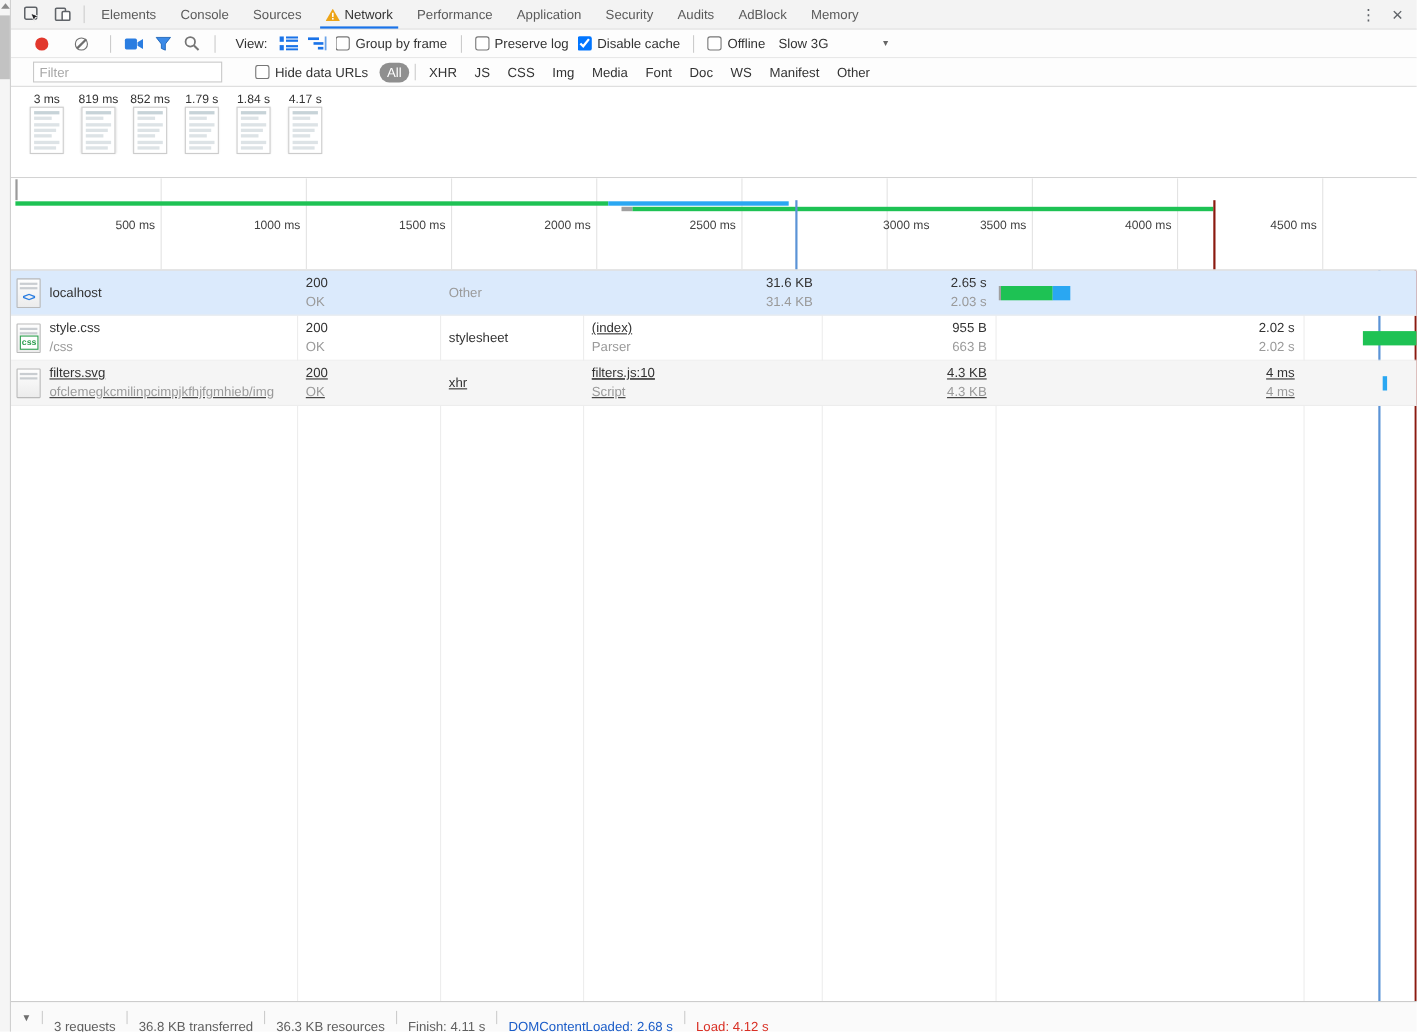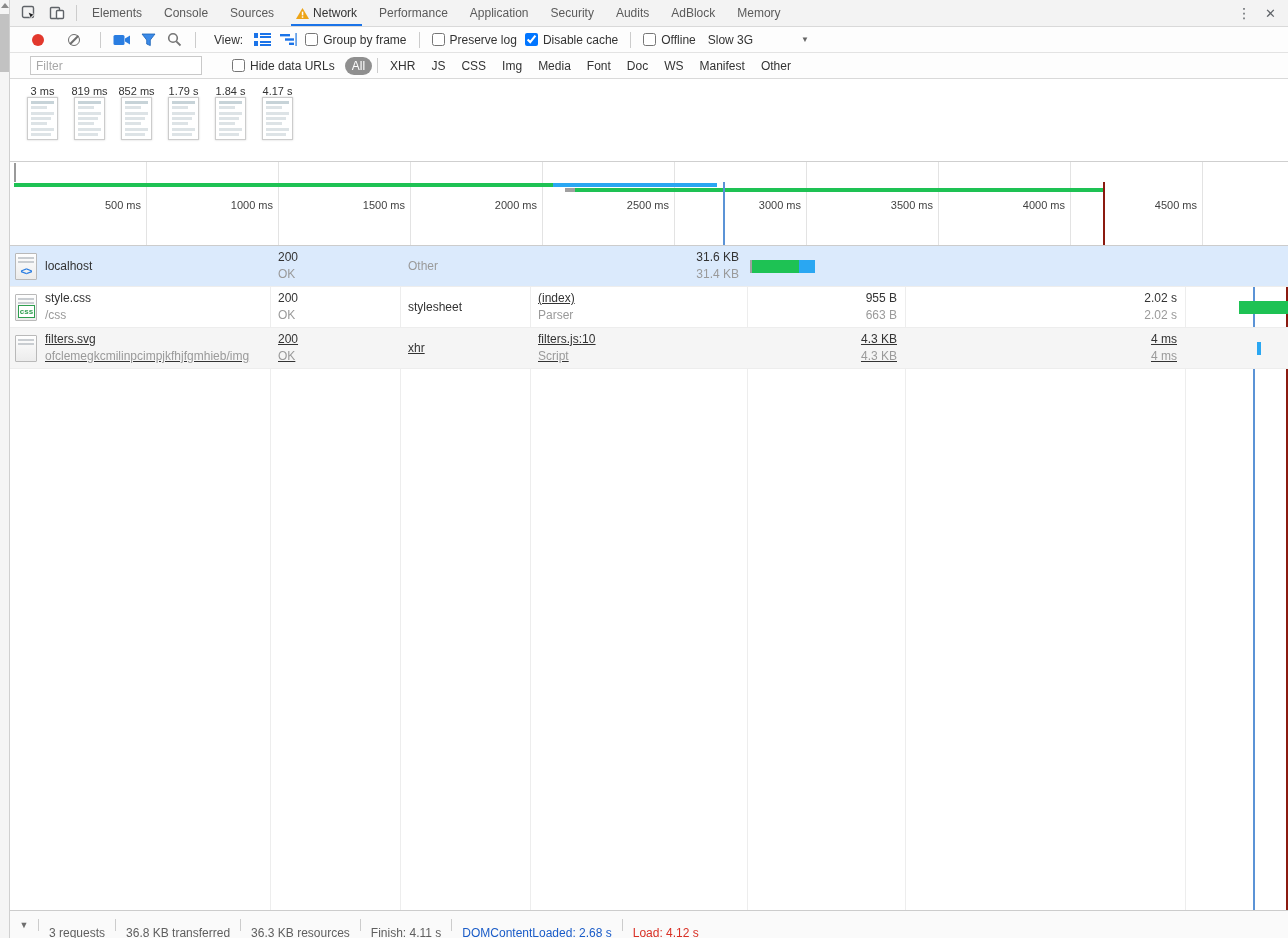--- a/index.html
+++ b/index.html
@@ -344,21 +344,21 @@
         <div class="ov-label" style="left: 136px;">500 ms</div>
         <div class="ov-grid" style="left: 268px;"></div>
         <div class="ov-label" style="left: 268px;">1000 ms</div>
         <div class="ov-grid" style="left: 400px;"></div>
         <div class="ov-label" style="left: 400px;">1500 ms</div>
         <div class="ov-grid" style="left: 532px;"></div>
         <div class="ov-label" style="left: 532px;">2000 ms</div>
         <div class="ov-grid" style="left: 664px;"></div>
         <div class="ov-label" style="left: 664px;">2500 ms</div>
         <div class="ov-grid" style="left: 796px;"></div>
-        <div class="ov-label" style="left: 796px;">3000 ms</div>
+        <div class="ov-label" style="left: 840px;">3000 ms</div>
         <div class="ov-grid" style="left: 928px;"></div>
         <div class="ov-label" style="left: 928px;">3500 ms</div>
         <div class="ov-grid" style="left: 1060px;"></div>
         <div class="ov-label" style="left: 1060px;">4000 ms</div>
         <div class="ov-grid" style="left: 1192px;"></div>
         <div class="ov-label" style="left: 1192px;">4500 ms</div>
         <div class="ov-bar" style="left: 4px; width: 539px; top: 21px; background: rgb(30, 194, 84);"></div>
         <div class="ov-bar" style="left: 543px; width: 164px; top: 21px; background: rgb(42, 167, 242);"></div>
         <div class="ov-bar" style="left: 555px; width: 10px; top: 26px; background: rgb(160, 160, 160);"></div>
         <div class="ov-bar" style="left: 565px; width: 528px; top: 26px; background: rgb(30, 194, 84);"></div>
@@ -391,20 +391,24 @@
               <span class="l1">200</span>
               <span class="l2">OK</span>
             </div>
             <div class="cell">
               <span class="l2">Other</span>
             </div>
             <div class="cell two right">
               <span class="l1">31.6 KB</span>
               <span class="l2">31.4 KB</span>
             </div>
+            <div class="cell two right">
+              <span class="l1">2.65 s</span>
+              <span class="l2">2.03 s</span>
+            </div>
             <div class="cell wf-cell">
               <div class="wf-bar" style="left: 3px; width: 2px; background: rgb(160, 160, 160);"></div>
               <div class="wf-bar" style="left: 5px; width: 47px; background: rgb(30, 194, 84);"></div>
               <div class="wf-bar" style="left: 52px; width: 16px; background: rgb(42, 167, 242);"></div>
             </div>
           </div>
           <div class="row" style="top: 41px;">
             <div class="cell name">
               <span class="file-icon">
                 <div class="fl"></div>

